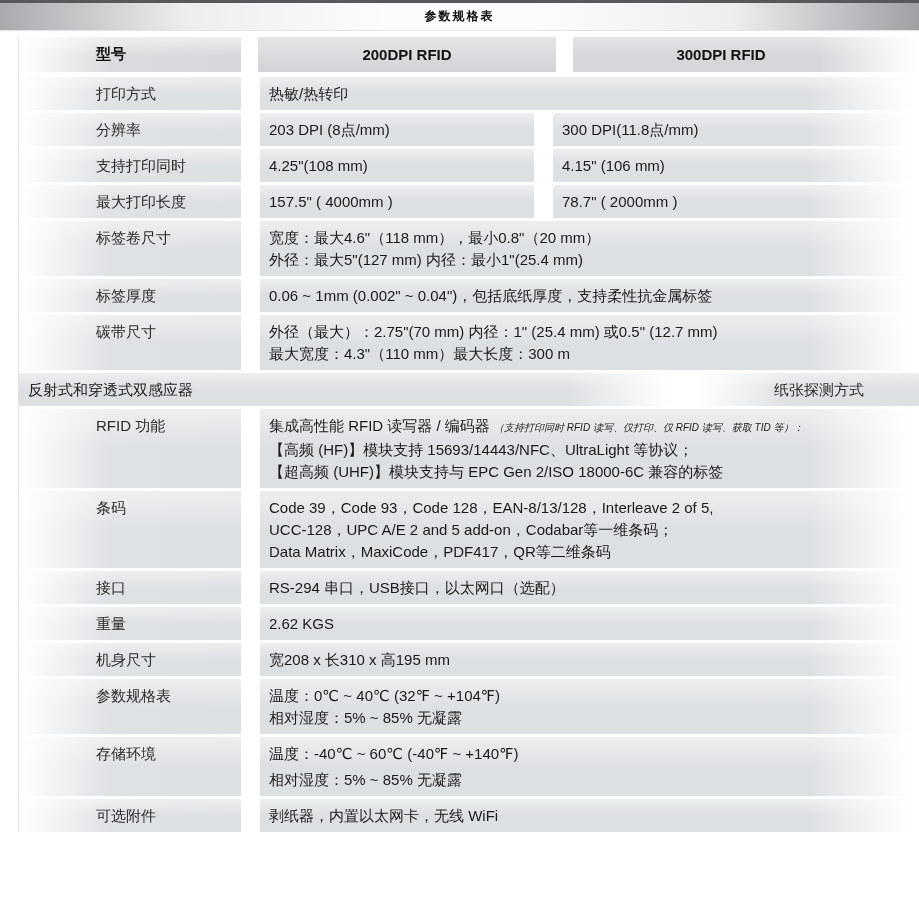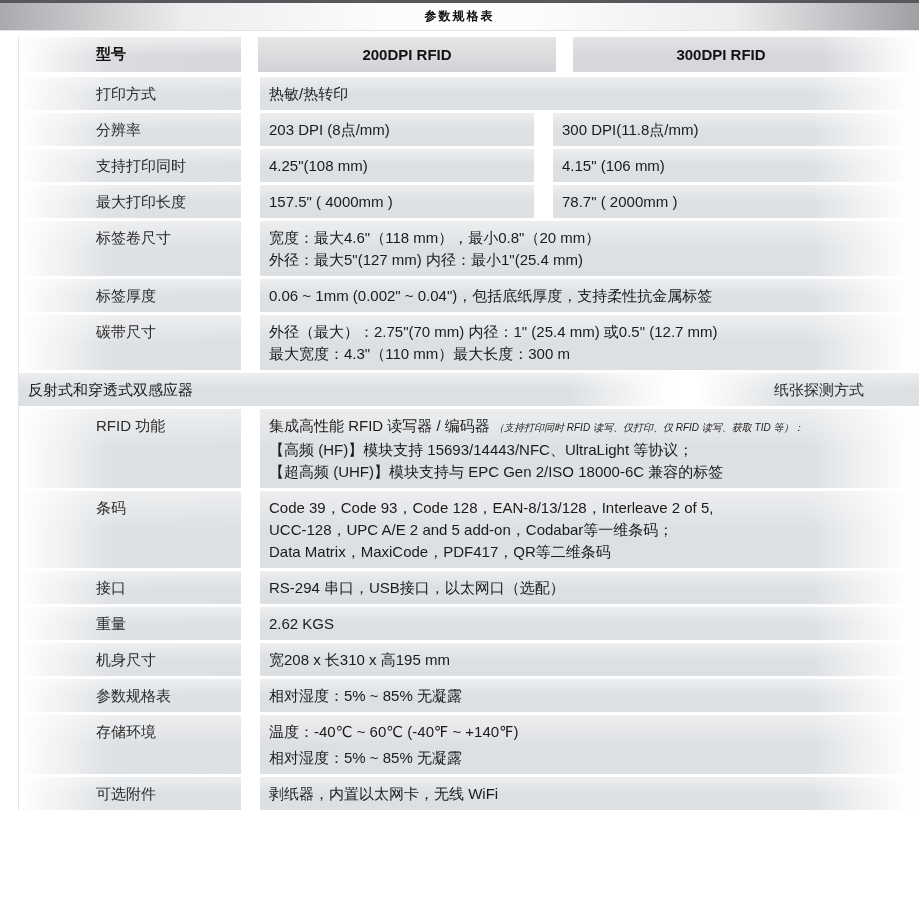--- a/index.html
+++ b/index.html
@@ -160,20 +160,21 @@
   </div>
 
   <div class="row">
     <div class="cell label">机身尺寸</div>
     <div class="cell value last">宽208 x 长310 x 高195 mm</div>
   </div>
 
   <div class="row">
     <div class="cell label">参数规格表</div>
     <div class="cell value last pad2">
+      <span class="line">温度：0℃ ~ 40℃ (32℉ ~ +104℉)</span>
       <span class="line">相对湿度：5% ~ 85% 无凝露</span>
     </div>
   </div>
 
   <div class="row">
     <div class="cell label">存储环境</div>
     <div class="cell value last roomy">
       <span class="line">温度：-40℃ ~ 60℃ (-40℉ ~ +140℉)</span>
       <span class="line">相对湿度：5% ~ 85% 无凝露</span>
     </div>

